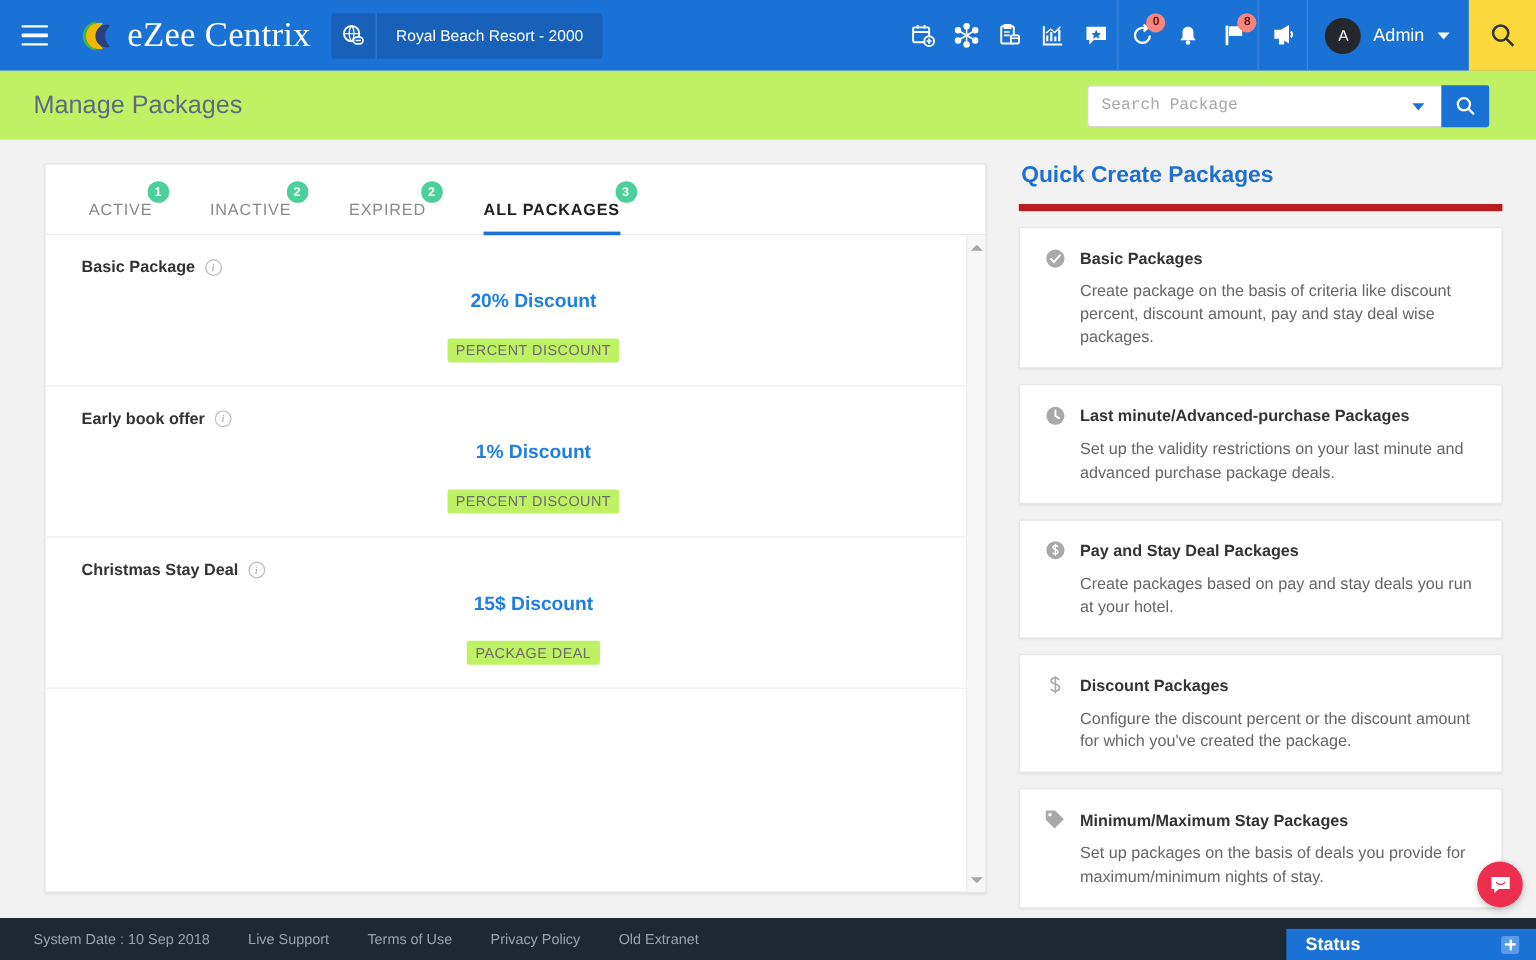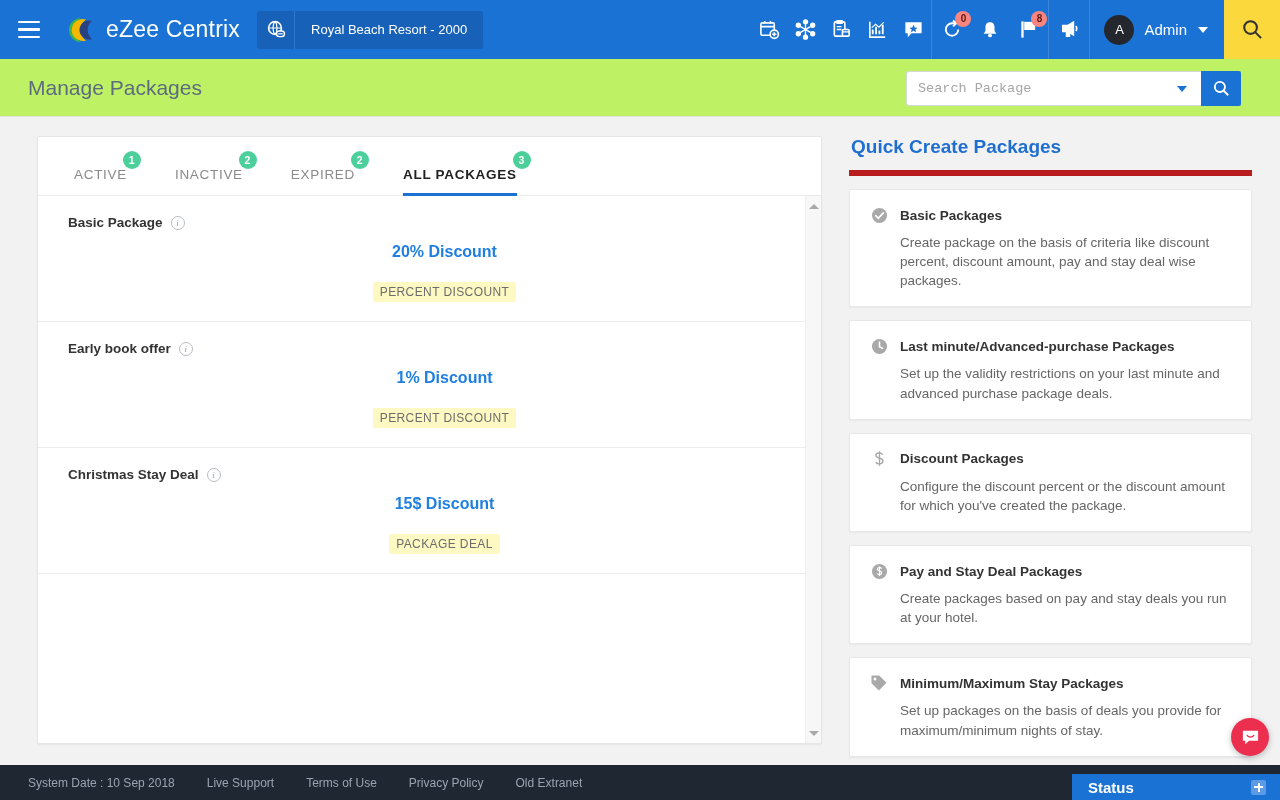--- a/index.html
+++ b/index.html
@@ -26,22 +26,22 @@
   .hamburger span {
     display: block; width: 22px; height: 2.5px;
     background: #fff; border-radius: 1px;
   }
   .brand {
     display: flex; align-items: center; gap: 9px;
     margin-left: 9px; cursor: pointer;
   }
   .brand-logo { width: 30px; height: 30px; }
   .brand-text {
-    color: #fff; font-size: 23px; letter-spacing: .2px;
-    font-family: Liberation Sans, sans-serif; font-weight: 400;
+    color: #fff; font-size: 29px; letter-spacing: .2px;
+    font-family: Liberation Serif, serif; font-weight: 400;
   }
   .hotel-chip {
     margin-left: 17px; height: 38px;
     background: #1761b8; border-radius: 3px;
     display: flex; align-items: center; cursor: pointer;
   }
   .hotel-chip-icon {
     width: 38px; height: 38px;
     display: flex; align-items: center; justify-content: center;
     border-right: 1px solid #2f7ad0;
@@ -208,21 +208,21 @@
   }
   .pkg-meta-line {
     display: flex; align-items: center; gap: 21px;
     margin-top: 13px;
     flex-direction: column;
   }
   .pkg-discount {
     font-size: 16px; font-weight: bold; color: #1f7fe0;
   }
   .pkg-tag {
-    background: #fef9c3; color: #6c6c6c;
+    background: #bef264; color: #6c6c6c;
     font-size: 12px; letter-spacing: .4px;
     padding: 3px 7px; border-radius: 2px;
   }
 
   
   .scrollbar {
     position: absolute; right: 0; top: 0;
     width: 16px; height: 547px;
     background: #f7f7f7; border-left: 1px solid #eee;
   }
@@ -556,52 +556,52 @@
       <div class="qcard-head">
         <span class="qcard-icon">
           <svg width="17" height="17" viewBox="0 0 18 18" fill="#a9a9a9">
             <circle cx="9" cy="9" r="8"></circle>
             <path d="M9 4.2 V9.2 L12.2 11" fill="none" stroke="#fff" stroke-width="1.7" stroke-linecap="round"></path>
           </svg>
         </span>
         <span class="qcard-title">Last minute/Advanced-purchase Packages</span>
       </div>
       <div class="qcard-desc">Set up the validity restrictions on your last minute and advanced purchase package deals.</div>
-    </div>
-
-    <div class="qcard">
-      <div class="qcard-head">
-        <span class="qcard-icon">
-          <svg width="17" height="18" viewBox="0 0 18 20" fill="none" stroke="#a9a9a9" stroke-width="1.6">
-            <path d="M12.5 5.2 C11.5 3.6 9.8 3.1 8.2 3.3 C6.2 3.5 5 4.6 5 6.1 C5 9.6 12.8 8.2 12.8 12.2 C12.8 14 11.3 15.3 9 15.4 C7 15.5 5.6 14.8 4.8 13.4"></path>
-            <path d="M9 1.4 V17.6" stroke-width="1.5"></path>
-          </svg>
-        </span>
-        <span class="qcard-title">Discount Packages</span>
-      </div>
-      <div class="qcard-desc">Configure the discount percent or the discount amount for which you've created the package.</div>
     </div>
 
     <div class="qcard">
       <div class="qcard-head">
         <span class="qcard-icon">
           <svg width="17" height="17" viewBox="0 0 18 18" fill="#a9a9a9">
             <circle cx="9" cy="9" r="8"></circle>
             <path d="M11.3 6 C10.6 5 9.4 4.8 8.5 5 C7.4 5.2 6.8 5.9 6.8 6.7 C6.8 8.7 11.3 8 11.3 10.4 C11.3 11.4 10.4 12.2 9.1 12.3 C7.9 12.4 7 12 6.6 11.2" fill="none" stroke="#fff" stroke-width="1.3"></path>
             <path d="M9 3.6 V13.9" stroke="#fff" stroke-width="1.2"></path>
           </svg>
         </span>
         <span class="qcard-title">Pay and Stay Deal Packages</span>
       </div>
       <div class="qcard-desc">Create packages based on pay and stay deals you run at your hotel.</div>
     </div>
 
     <div class="qcard">
       <div class="qcard-head">
         <span class="qcard-icon">
+          <svg width="17" height="18" viewBox="0 0 18 20" fill="none" stroke="#a9a9a9" stroke-width="1.6">
+            <path d="M12.5 5.2 C11.5 3.6 9.8 3.1 8.2 3.3 C6.2 3.5 5 4.6 5 6.1 C5 9.6 12.8 8.2 12.8 12.2 C12.8 14 11.3 15.3 9 15.4 C7 15.5 5.6 14.8 4.8 13.4"></path>
+            <path d="M9 1.4 V17.6" stroke-width="1.5"></path>
+          </svg>
+        </span>
+        <span class="qcard-title">Discount Packages</span>
+      </div>
+      <div class="qcard-desc">Configure the discount percent or the discount amount for which you've created the package.</div>
+    </div>
+
+    <div class="qcard">
+      <div class="qcard-head">
+        <span class="qcard-icon">
           <svg width="18" height="18" viewBox="0 0 18 18" fill="#a9a9a9">
             <path d="M1.5 1.5 H9.2 L16.5 8.8 L8.8 16.5 L1.5 9.2 Z"></path>
             <circle cx="5" cy="5" r="1.5" fill="#fff"></circle>
           </svg>
         </span>
         <span class="qcard-title">Minimum/Maximum Stay Packages</span>
       </div>
       <div class="qcard-desc">Set up packages on the basis of deals you provide for maximum/minimum nights of stay.</div>
     </div>
   </div>

